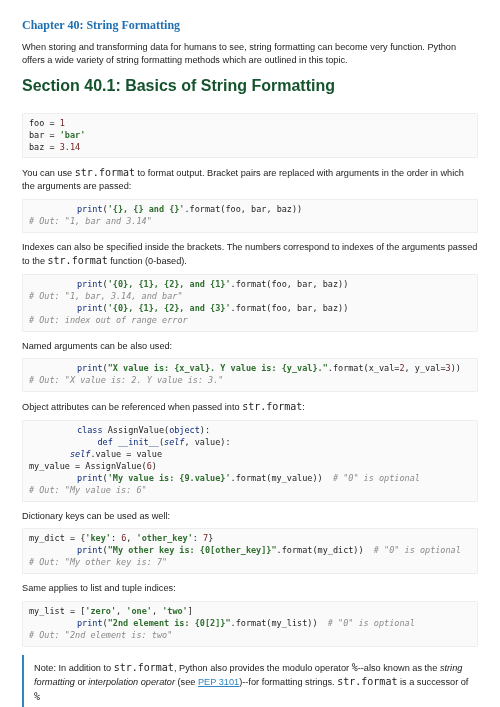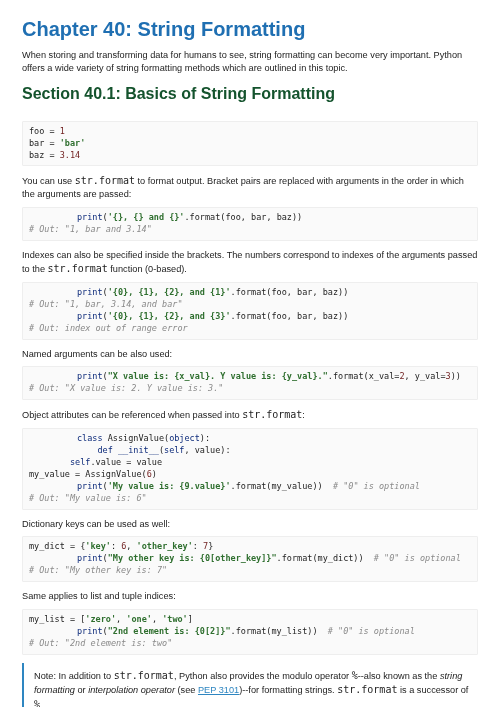--- a/index.html
+++ b/index.html
@@ -7,23 +7,24 @@
     padding: 18px 22px 10px 22px;
     font-family: "Segoe UI", "Helvetica Neue", Arial, sans-serif;
     font-size: 9.2px;
     color: #222;
     width: 500px;
     box-sizing: border-box;
     background: #fff;
   }
   h1.chapter {
     color: #1f6fb2;
-    font-size: 20px;
+    font-size: 12px;
     font-weight: 700;
     margin: 0 0 8px 0;
+    font-family: Liberation Serif, serif;
   }
   h2.section {
     color: #14532d;
     font-size: 16px;
     font-weight: 700;
     margin: 10px 0 18px 0;
   }
   p.body {
     font-size: 9.2px;
     line-height: 1.4;
@@ -44,21 +45,21 @@
   .inline-code {
     font-family: "Consolas","Menlo",monospace;
     font-size: 10px;
   }
   .c-kw   { color: #0c2a7a; padding-left: 48px; } 
   .c-str  { color: #2f6f2f; font-weight: bold; } 
   .c-num  { color: #6f1e1e; } 
   .c-cmt  { color: #8a8a8a; font-style: italic; }
   .c-id   { color: #222; }
   .c-attr { color: #0c2a7a; text-align: right; }
-  .c-self { color: #0c2a7a; }
+  .c-self { color: #0c2a7a; font-style: italic; }
   .c-obj  { color: #0c2a7a; text-align: center; }
   .link   { color: #2e86c1; text-decoration: underline; }
   .notebox {
     border-left: 2px solid #2e86c1;
     margin: 6px 0 12px 0;
     padding: 6px 8px 6px 10px;
     font-size: 9.2px;
     line-height: 1.45;
   }
   .footer {
@@ -69,21 +70,21 @@
     color: #2e86c1;
     display: flex;
     justify-content: space-between;
   }
 </style>
 </head>
 <body>
 
 <h1 class="chapter">Chapter 40: String Formatting</h1>
 
-<p class="body">When storing and transforming data for humans to see, string formatting can become very important. Python offers a wide variety of string formatting methods which are outlined in this topic.</p>
+<p class="body">When storing and transforming data for humans to see, string formatting can become very function. Python offers a wide variety of string formatting methods which are outlined in this topic.</p>
 
 <h2 class="section">Section 40.1: Basics of String Formatting</h2>
 
 <pre class="codeblk"><span class="c-id">foo </span><span>=</span><span class="c-num"> 1</span>
 <span class="c-id">bar </span><span>=</span><span class="c-str"> 'bar'</span>
 <span class="c-id">baz </span><span>=</span><span class="c-num"> 3.14</span></pre>
 
 <p class="body"><span>You can use </span><span class="inline-code">str.format</span><span> to format output. Bracket pairs are replaced with arguments in the order in which the arguments are passed:</span></p>
 
 <pre class="codeblk"><span class="c-kw">print</span><span>(</span><span class="c-str">'{}, {} and {}'</span><span>.format(foo</span><span>,</span><span> bar</span><span>,</span><span> baz))</span>

